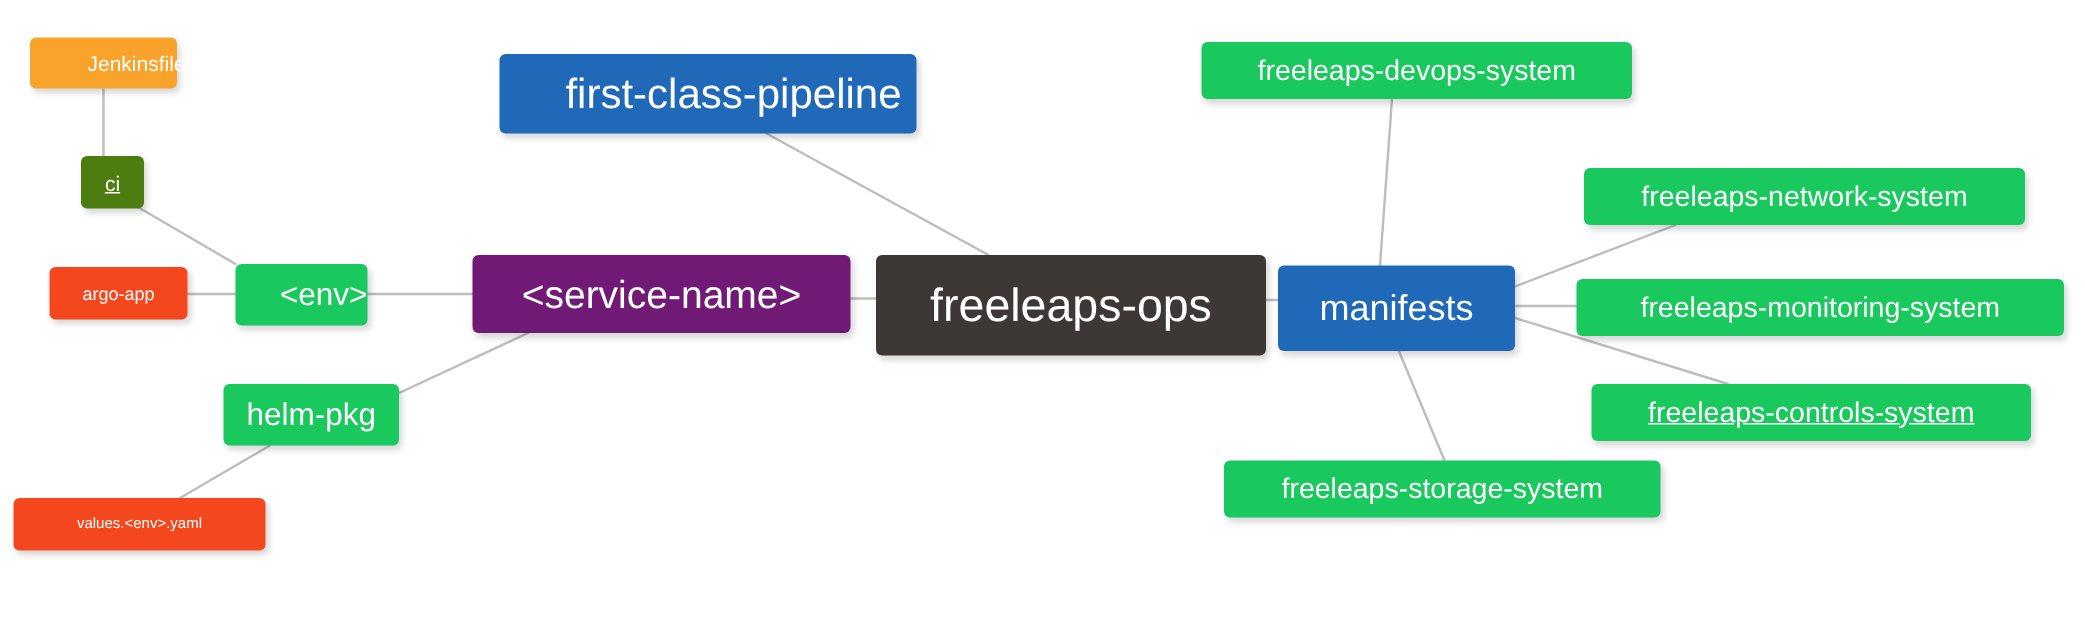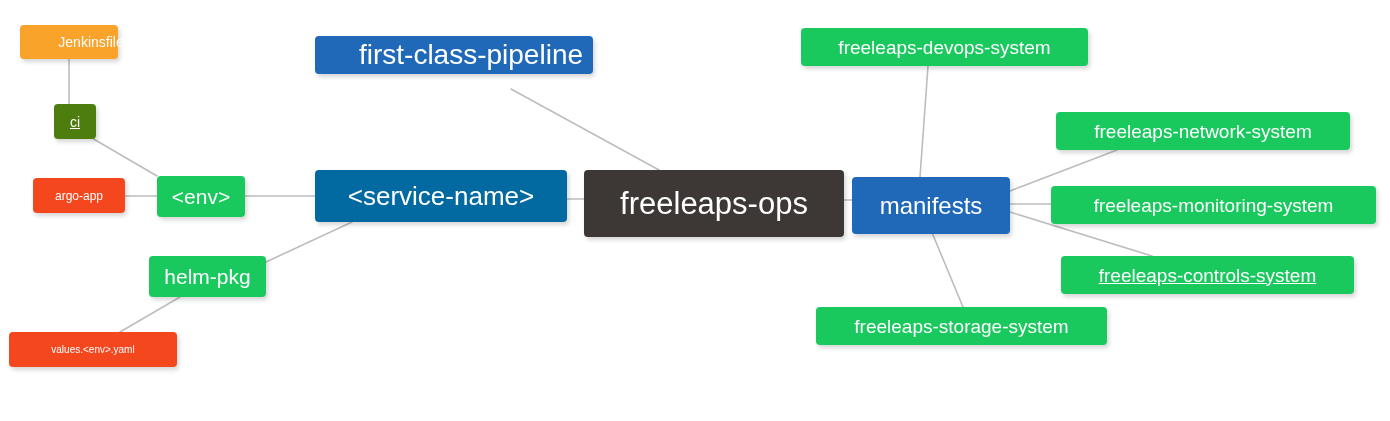--- a/index.html
+++ b/index.html
@@ -70,33 +70,33 @@
   <div id="node-layer">
       <div class="node" style="left: 20px; top: 25px; width: 98px; height: 34px; background: rgb(249, 163, 42); font-size: 14px; padding-left: 44px;">
         <span class="node-label">Jenkinsfile</span>
       </div>
       <div class="node" style="left: 54px; top: 104px; width: 42px; height: 35px; background: #4d7c0f; font-size: 14px; text-decoration: underline;">
         <span class="node-label">ci</span>
       </div>
       <div class="node" style="left: 33px; top: 178px; width: 92px; height: 35px; background: rgb(244, 71, 30); font-size: 12px;">
         <span class="node-label">argo-app</span>
       </div>
-      <div class="node" style="left: 157px; top: 176px; width: 88px; height: 41px; background: rgb(25, 201, 94); font-size: 21px;">
+      <div class="node" style="left: 157px; top: 176px; width: 88px; height: 41px; background: rgb(25, 201, 94); font-size: 21px; justify-content: flex-end;">
         <span class="node-label">&lt;env&gt;</span>
       </div>
       <div class="node" style="left: 149px; top: 256px; width: 117px; height: 41px; background: rgb(25, 201, 94); font-size: 21px;">
         <span class="node-label">helm-pkg</span>
       </div>
       <div class="node" style="left: 9px; top: 332px; width: 168px; height: 35px; background: rgb(244, 71, 30); font-size: 10px;">
         <span class="node-label">values.&lt;env&gt;.yaml</span>
       </div>
-      <div class="node" style="left: 315px; top: 36px; width: 278px; height: 38px; background: rgb(32, 105, 184); font-size: 28px; padding-left: 34px;">
+      <div class="node" style="left: 333px; top: 36px; width: 278px; height: 53px; background: rgb(32, 105, 184); font-size: 28px; padding-left: 34px;">
         <span class="node-label">first-class-pipeline</span>
       </div>
-      <div class="node" style="left: 315px; top: 170px; width: 252px; height: 52px; background: #0369a1; font-size: 26px;">
+      <div class="node" style="left: 315px; top: 170px; width: 252px; height: 52px; background: #701a75; font-size: 26px;">
         <span class="node-label">&lt;service-name&gt;</span>
       </div>
       <div class="node" style="left: 584px; top: 170px; width: 260px; height: 67px; background: rgb(61, 56, 53); font-size: 31px;">
         <span class="node-label">freeleaps-ops</span>
       </div>
       <div class="node" style="left: 852px; top: 177px; width: 158px; height: 57px; background: rgb(32, 105, 184); font-size: 24px;">
         <span class="node-label">manifests</span>
       </div>
       <div class="node" style="left: 801px; top: 28px; width: 287px; height: 38px; background: rgb(25, 201, 94); font-size: 19px;">
         <span class="node-label">freeleaps-devops-system</span>

